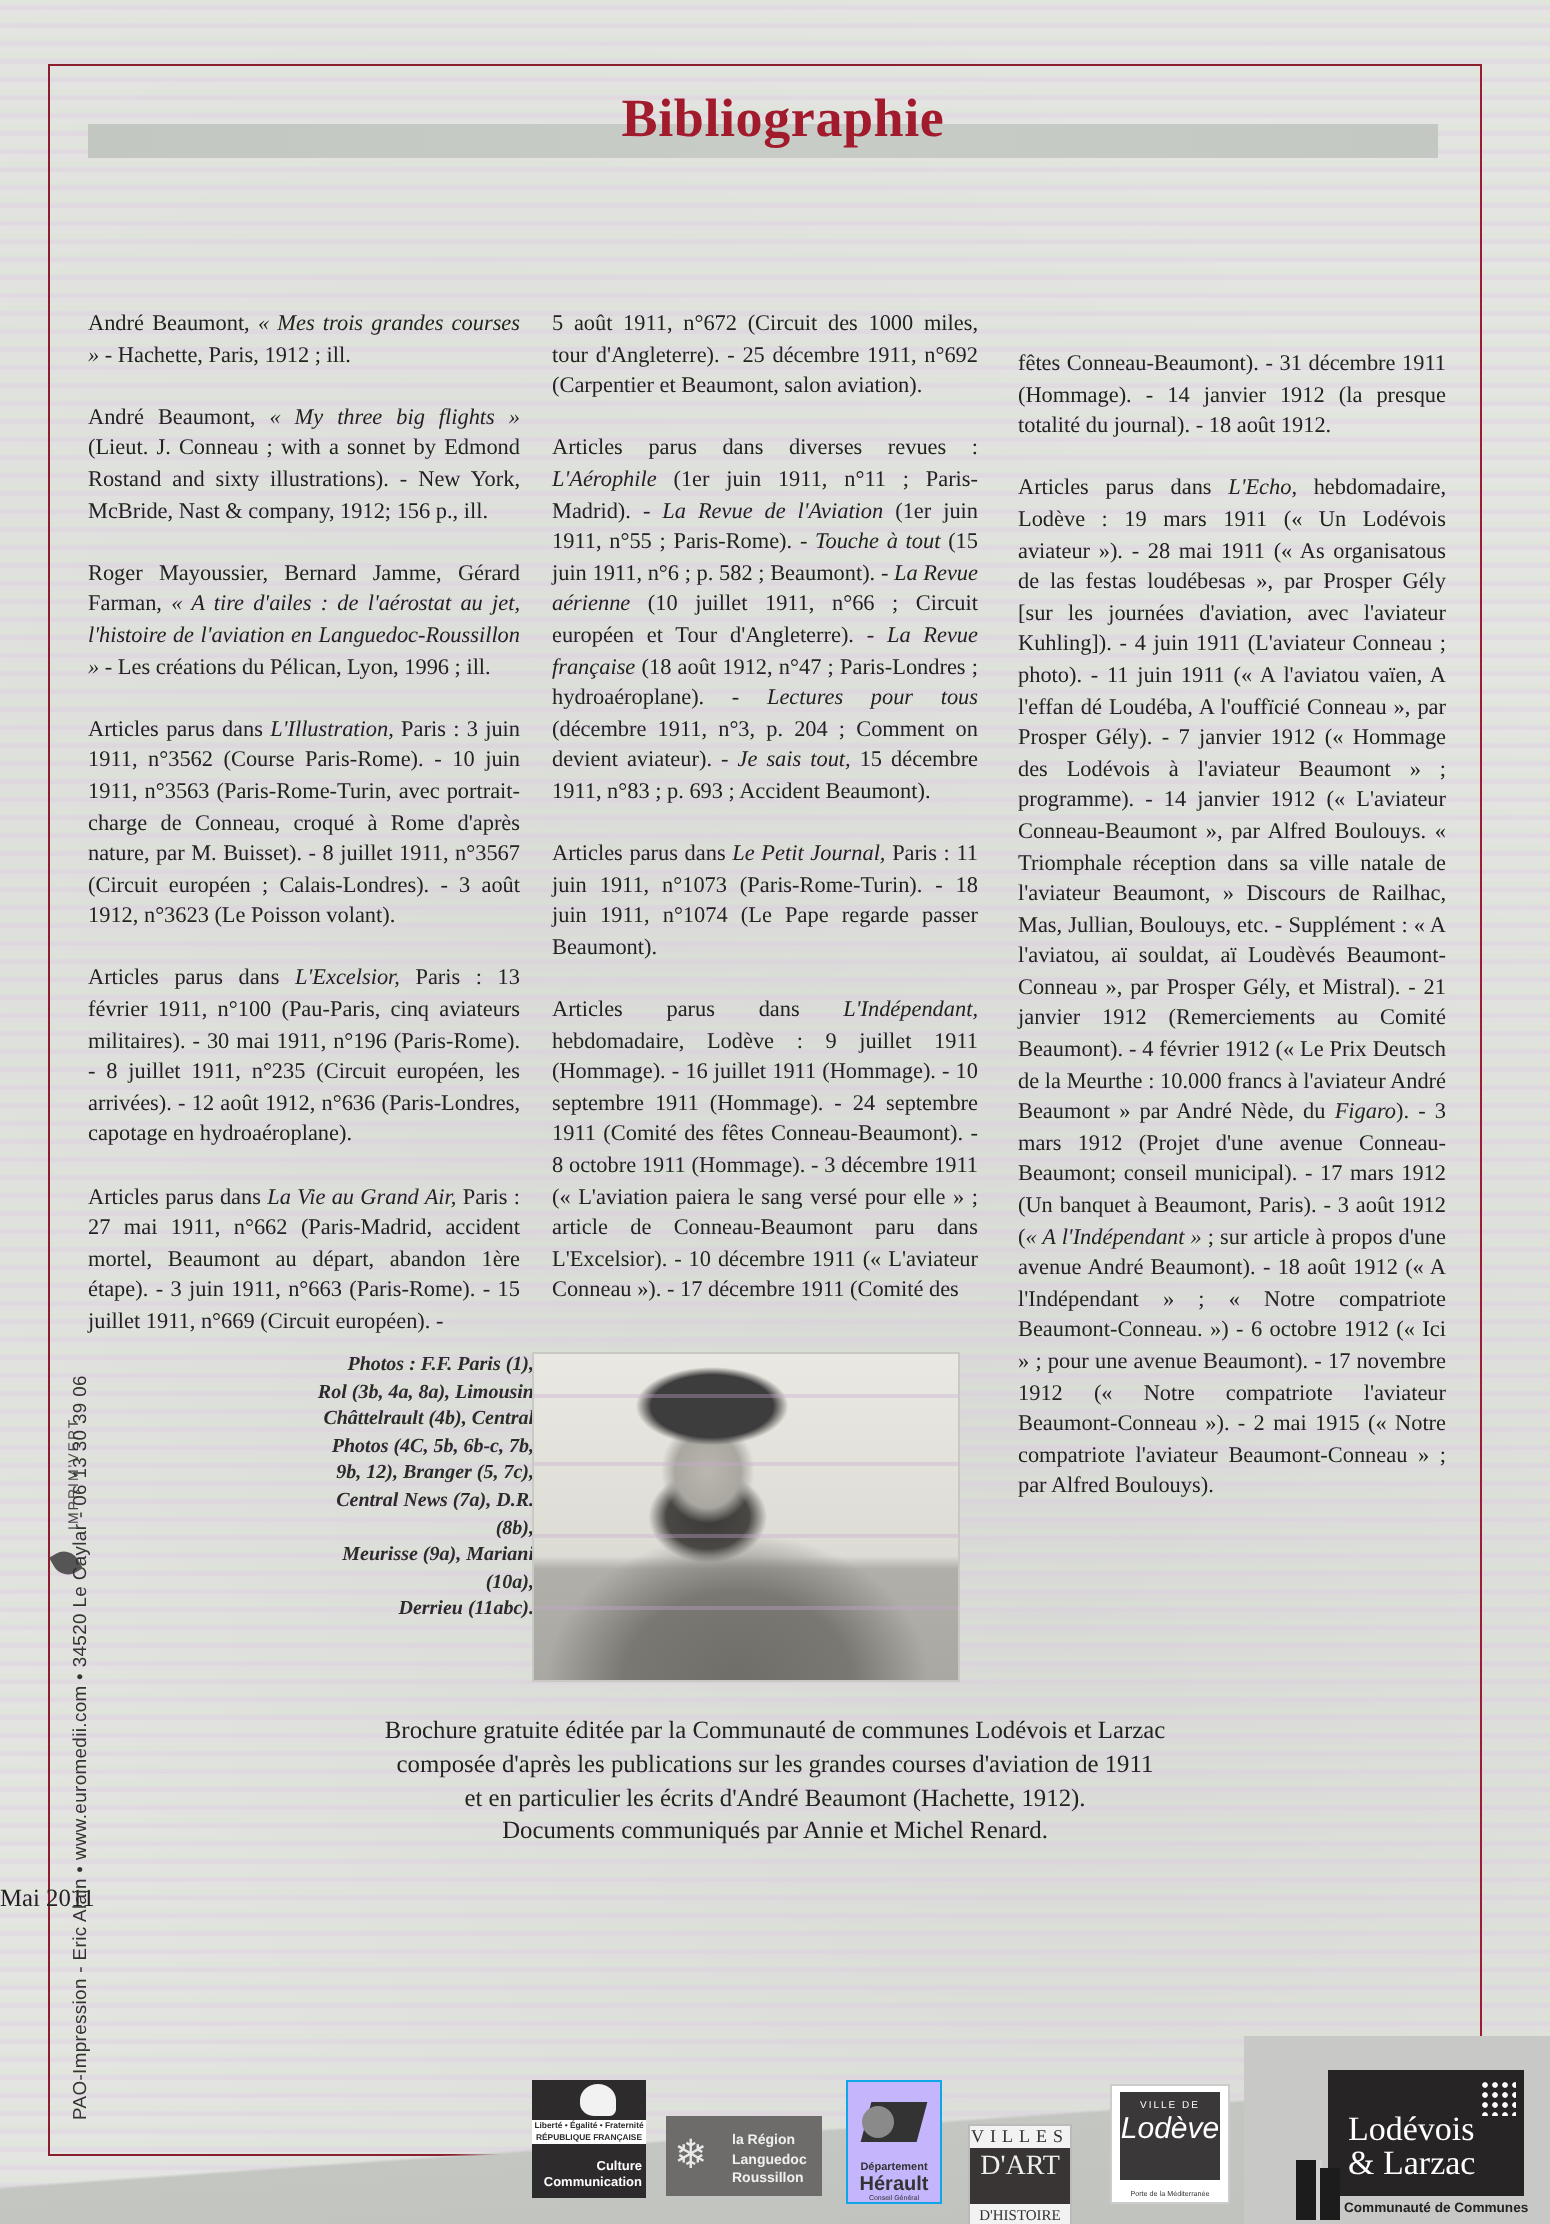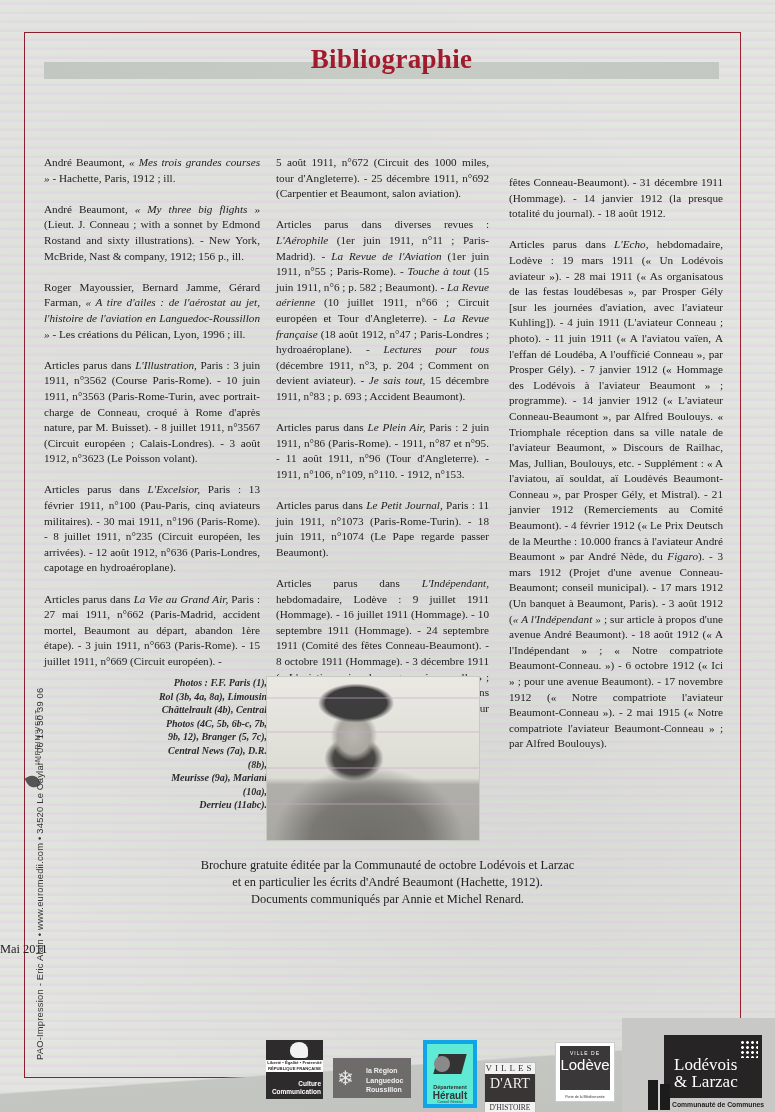--- a/index.html
+++ b/index.html
@@ -71,34 +71,34 @@
   }
   .logo { position:absolute; font-family:"Liberation Sans", sans-serif; }
   .logo-rf { left:266px; top:1040px; width:57px; height:59px; background:#2e2b2d; color:#fff; font-size:6px; }
   .logo-rf .top { position:absolute; left:0; top:0; width:57px; height:20px; background:#2e2b2d; }
   .logo-rf .bust { position:absolute; left:24px; top:2px; width:18px; height:16px; background:#f2f2f2; border-radius:50% 50% 20% 40%; }
   .logo-rf .rfband { position:absolute; left:0; top:20px; width:57px; height:12px; background:#fff; color:#2e2b2d; font-size:4.2px; line-height:6px; text-align:center; font-weight:bold; }
   .logo-rf .cc { position:absolute; right:2px; bottom:3px; font-size:6.5px; font-weight:bold; text-align:right; line-height:8px; color:#fff; }
   .logo-region { left:333px; top:1058px; width:78px; height:40px; background:#6d6c6a; color:#fff; }
   .logo-region .snow { position:absolute; left:4px; top:6px; font-size:20px; line-height:28px; color:#e9e9e9; }
   .logo-region .txt { position:absolute; left:33px; top:8px; font-size:7px; line-height:9.5px; font-weight:bold; color:#f0f0f0; }
-  .logo-herault { left:423px; top:1040px; width:46px; height:60px; background:#5eead4; border:4px solid #0ea5e9; }
+  .logo-herault { left:423px; top:1040px; width:46px; height:60px; background:#c4b5fd; border:1px solid #0ea5e9; }
   .logo-herault .shape { position:absolute; left:9px; top:10px; width:28px; height:20px; background:#333; transform:skewX(-15deg); }
   .logo-herault .circ { position:absolute; left:7px; top:12px; width:16px; height:16px; border-radius:50%; background:#8a8a8a; }
   .logo-herault .t1 { position:absolute; left:0; width:46px; top:40px; text-align:center; font-size:5.5px; font-weight:bold; color:#333; }
   .logo-herault .t2 { position:absolute; left:0; width:46px; top:46px; text-align:center; font-size:10px; font-weight:bold; color:#333; }
   .logo-herault .t3 { position:absolute; left:0; width:46px; top:56px; text-align:center; font-size:3.5px; color:#333; }
   .logo-villes { left:484px; top:1039px; width:50px; height:60px; background:#3a3535; color:#eee; border:1px solid #bbb; font-family:"Liberation Serif", serif; text-align:center;margin-top:23px; }
   .logo-villes .a { font-size:9px; letter-spacing:3px; line-height:11px; background:#f2f2f2; color:#333; }
   .logo-villes .b { font-size:14px; line-height:20px; }
   .logo-villes .c { font-size:7.5px; line-height:12px; background:#f2f2f2; color:#333; margin-top:8px; }
   .logo-lodeve { left:555px; top:1042px; width:58px; height:58px; background:#fff; border:1px solid #ccc; }
   .logo-lodeve .inner { position:absolute; left:4px; top:3px; width:50px; height:44px; background:#3a3838; color:#fff; text-align:center; }
   .logo-lodeve .v { font-size:5px; letter-spacing:1px; margin-top:4px; }
-  .logo-lodeve .n { font-size:15px; line-height:18px; }
+  .logo-lodeve .n { font-size:15px; font-style:italic; line-height:18px; }
   .logo-lodeve .p { position:absolute; left:0; width:58px; bottom:2px; font-size:3.6px; color:#333; text-align:center; }
   .logo-ll { left:622px; top:1018px; width:153px; height:96px; background:#c8c9c6; }
   .logo-ll .box { position:absolute; left:42px; top:17px; width:98px; height:63px; background:#262425; }
   .logo-ll .name { position:absolute; left:52px; top:38px; font-family:"Liberation Serif", serif; color:#fff; font-size:17px; line-height:17px; }
   .logo-ll .dots { position:absolute; left:118px; top:22px; width:18px; height:18px; background:radial-gradient(circle, #fff 1.2px, transparent 1.6px) 0 0/5px 5px; }
   .logo-ll .L1 { position:absolute; left:26px; top:62px; width:10px; height:30px; background:#1c1c1c; border-right:3px solid #d2d2d2; }
   .logo-ll .L2 { position:absolute; left:38px; top:66px; width:10px; height:26px; background:#1c1c1c; }
   .logo-ll .sub { position:absolute; left:50px; top:83px; font-size:6.8px; font-weight:bold; color:#222; white-space:nowrap; }
 </style>
 </head>
@@ -112,21 +112,20 @@
     <p class="entry"><span>André Beaumont, </span><i>« Mes trois grandes courses »</i><span> - Hachette, Paris, 1912 ; ill.</span></p>
     <p class="entry"><span>André Beaumont, </span><i>« My three big flights »</i><span> (Lieut. J. Conneau ; with a sonnet by Edmond Rostand and sixty illustrations). - New York, McBride, Nast &amp; company, 1912; 156 p., ill.</span></p>
     <p class="entry"><span>Roger Mayoussier, Bernard Jamme, Gérard Farman, </span><i>« A tire d'ailes : de l'aérostat au jet, l'histoire de l'aviation en Languedoc-Roussillon »</i><span> - Les créations du Pélican, Lyon, 1996 ; ill.</span></p>
     <p class="entry"><span>Articles parus dans </span><i>L'Illustration,</i><span> Paris : 3 juin 1911, n°3562 (Course Paris-Rome). - 10 juin 1911, n°3563 (Paris-Rome-Turin, avec portrait-charge de Conneau, croqué à Rome d'après nature, par M. Buisset). - 8 juillet 1911, n°3567 (Circuit européen ; Calais-Londres). - 3 août 1912, n°3623 (Le Poisson volant).</span></p>
     <p class="entry"><span>Articles parus dans </span><i>L'Excelsior,</i><span> Paris : 13 février 1911, n°100 (Pau-Paris, cinq aviateurs militaires). - 30 mai 1911, n°196 (Paris-Rome). - 8 juillet 1911, n°235 (Circuit européen, les arrivées). - 12 août 1912, n°636 (Paris-Londres, capotage en hydroaéroplane).</span></p>
     <p class="entry"><span>Articles parus dans </span><i>La Vie au Grand Air,</i><span> Paris : 27 mai 1911, n°662 (Paris-Madrid, accident mortel, Beaumont au départ, abandon 1ère étape). - 3 juin 1911, n°663 (Paris-Rome). - 15 juillet 1911, n°669 (Circuit européen). -</span></p>
   </div>
 <div class="col col2">
     <p class="entry"><span>5 août 1911, n°672 (Circuit des 1000 miles, tour d'Angleterre). - 25 décembre 1911, n°692 (Carpentier et Beaumont, salon aviation).</span></p>
     <p class="entry"><span>Articles parus dans diverses revues : </span><i>L'Aérophile</i><span> (1er juin 1911, n°11 ; Paris-Madrid). - </span><i>La Revue de l'Aviation</i><span> (1er juin 1911, n°55 ; Paris-Rome). - </span><i>Touche à tout</i><span> (15 juin 1911, n°6 ; p. 582 ; Beaumont). - </span><i>La Revue aérienne</i><span> (10 juillet 1911, n°66 ; Circuit européen et Tour d'Angleterre). - </span><i>La Revue française</i><span> (18 août 1912, n°47 ; Paris-Londres ; hydroaéroplane). - </span><i>Lectures pour tous</i><span> (décembre 1911, n°3, p. 204 ; Comment on devient aviateur). - </span><i>Je sais tout,</i><span> 15 décembre 1911, n°83 ; p. 693 ; Accident Beaumont).</span></p>
-    <p class="entry"><span>Articles parus dans </span><i>Le Plein Air,</i><span> Paris : 2 juin 1911, n°86 (Paris-Rome). - 1911, n°87 et n°95. - 11 août 1911, n°96 (Tour d'Angleterre). - 1911, n°106, n°109, n°110. - 1912, n°153.</span></p>
     <p class="entry"><span>Articles parus dans </span><i>Le Petit Journal,</i><span> Paris : 11 juin 1911, n°1073 (Paris-Rome-Turin). - 18 juin 1911, n°1074 (Le Pape regarde passer Beaumont).</span></p>
     <p class="entry"><span>Articles parus dans </span><i>L'Indépendant,</i><span> hebdomadaire, Lodève : 9 juillet 1911 (Hommage). - 16 juillet 1911 (Hommage). - 10 septembre 1911 (Hommage). - 24 septembre 1911 (Comité des fêtes Conneau-Beaumont). - 8 octobre 1911 (Hommage). - 3 décembre 1911 (« L'aviation paiera le sang versé pour elle » ; article de Conneau-Beaumont paru dans L'Excelsior). - 10 décembre 1911 (« L'aviateur Conneau »). - 17 décembre 1911 (Comité des</span></p>
   </div>
 <div class="col col3">
     <p class="entry"><span>fêtes Conneau-Beaumont). - 31 décembre 1911 (Hommage). - 14 janvier 1912 (la presque totalité du journal). - 18 août 1912.</span></p>
     <p class="entry"><span>Articles parus dans </span><i>L'Echo,</i><span> hebdomadaire, Lodève : 19 mars 1911 (« Un Lodévois aviateur »). - 28 mai 1911 (« As organisatous de las festas loudébesas », par Prosper Gély [sur les journées d'aviation, avec l'aviateur Kuhling]). - 4 juin 1911 (L'aviateur Conneau ; photo). - 11 juin 1911 (« A l'aviatou vaïen, A l'effan dé Loudéba, A l'ouffïcié Conneau », par Prosper Gély). - 7 janvier 1912 (« Hommage des Lodévois à l'aviateur Beaumont » ; programme). - 14 janvier 1912 (« L'aviateur Conneau-Beaumont », par Alfred Boulouys. « Triomphale réception dans sa ville natale de l'aviateur Beaumont, » Discours de Railhac, Mas, Jullian, Boulouys, etc. - Supplément : « A l'aviatou, aï souldat, aï Loudèvés Beaumont-Conneau », par Prosper Gély, et Mistral). - 21 janvier 1912 (Remerciements au Comité Beaumont). - 4 février 1912 (« Le Prix Deutsch de la Meurthe : 10.000 francs à l'aviateur André Beaumont » par André Nède, du </span><i>Figaro</i><span>). - 3 mars 1912 (Projet d'une avenue Conneau-Beaumont; conseil municipal). - 17 mars 1912 (Un banquet à Beaumont, Paris). - 3 août 1912 (</span><i>« A l'Indépendant »</i><span> ; sur article à propos d'une avenue André Beaumont). - 18 août 1912 (« A l'Indépendant » ; « Notre compatriote Beaumont-Conneau. ») - 6 octobre 1912 (« Ici » ; pour une avenue Beaumont). - 17 novembre 1912 (« Notre compatriote l'aviateur Beaumont-Conneau »). - 2 mai 1915 (« Notre compatriote l'aviateur Beaumont-Conneau » ; par Alfred Boulouys).</span></p>
   </div>
 
 <div class="credits">
   <div>Photos : F.F. Paris (1),</div>
@@ -140,21 +139,22 @@
 </div>
 
 <div class="photo" title="portrait of aviator in cap and scarf">
   <div class="stripe" style="top:20px"></div>
   <div class="stripe" style="top:54px"></div>
   <div class="stripe" style="top:90px"></div>
   <div class="stripe" style="top:126px"></div>
 </div>
 
 <div class="footer-text">
-  <div>Brochure gratuite éditée par la Communauté de octobre Lodévois et Larzac</div>
+  <div>Brochure gratuite éditée par la Communauté de communes Lodévois et Larzac</div>
+  <div>composée d'après les publications sur les grandes courses d'aviation de 1911</div>
   <div>et en particulier les écrits d'André Beaumont (Hachette, 1912).</div>
   <div>Documents communiqués par Annie et Michel Renard.</div>
 </div>
 <div class="date-line">Mai 2011</div>
 
 <div class="leaf-icon"></div>
 <div class="imprim-vert">IMPRIM'VERT</div>
 <div class="side-imprint">PAO-Impression - Eric Alain • www.euromedii.com • 34520 Le Caylar - 06 13 30 39 06</div>
 
 <div class="bottom-band"></div>

